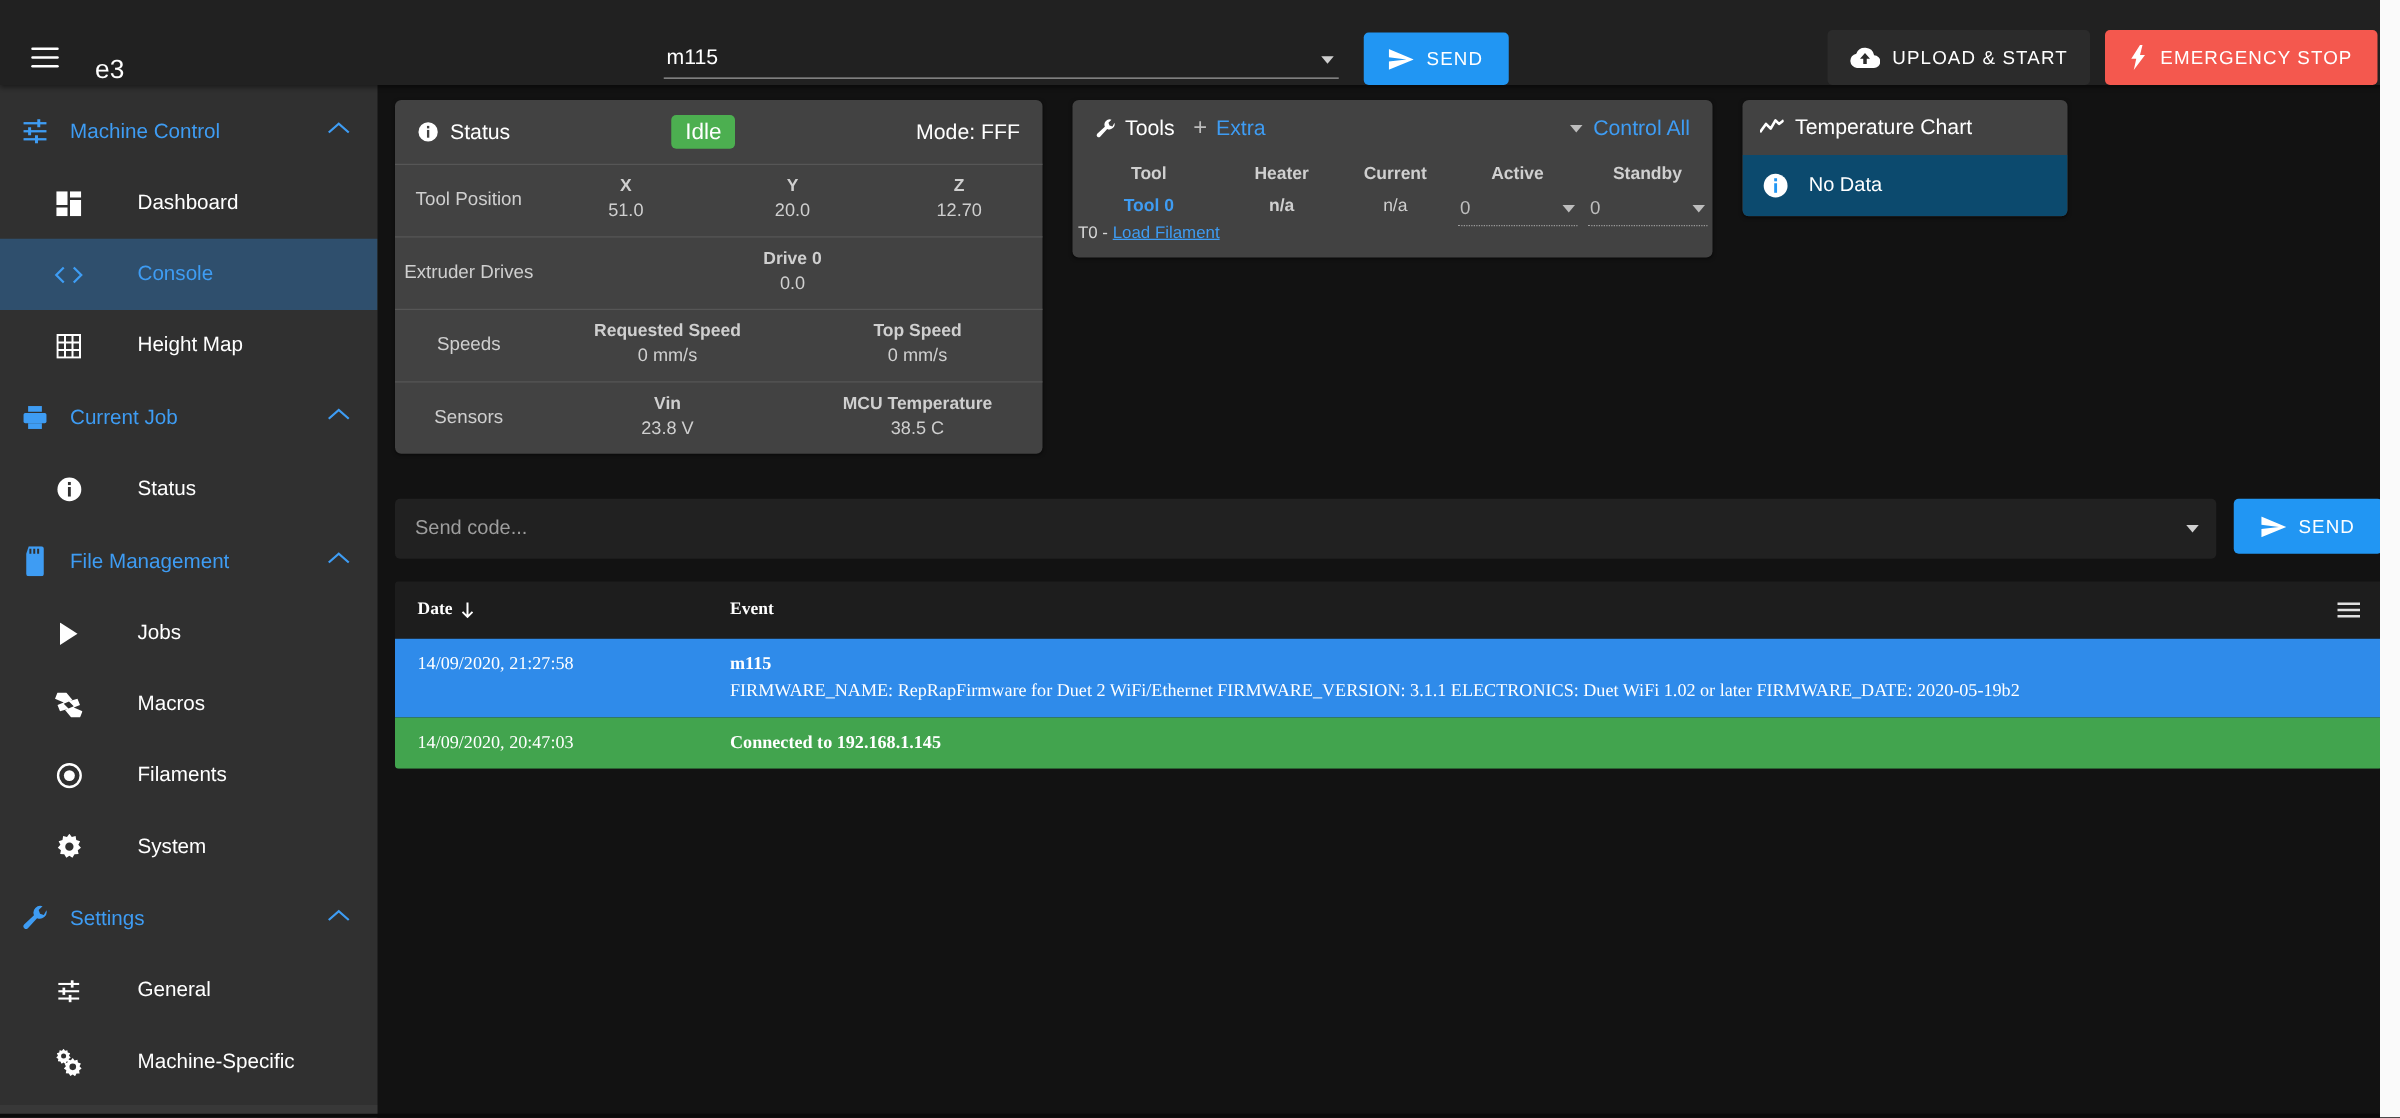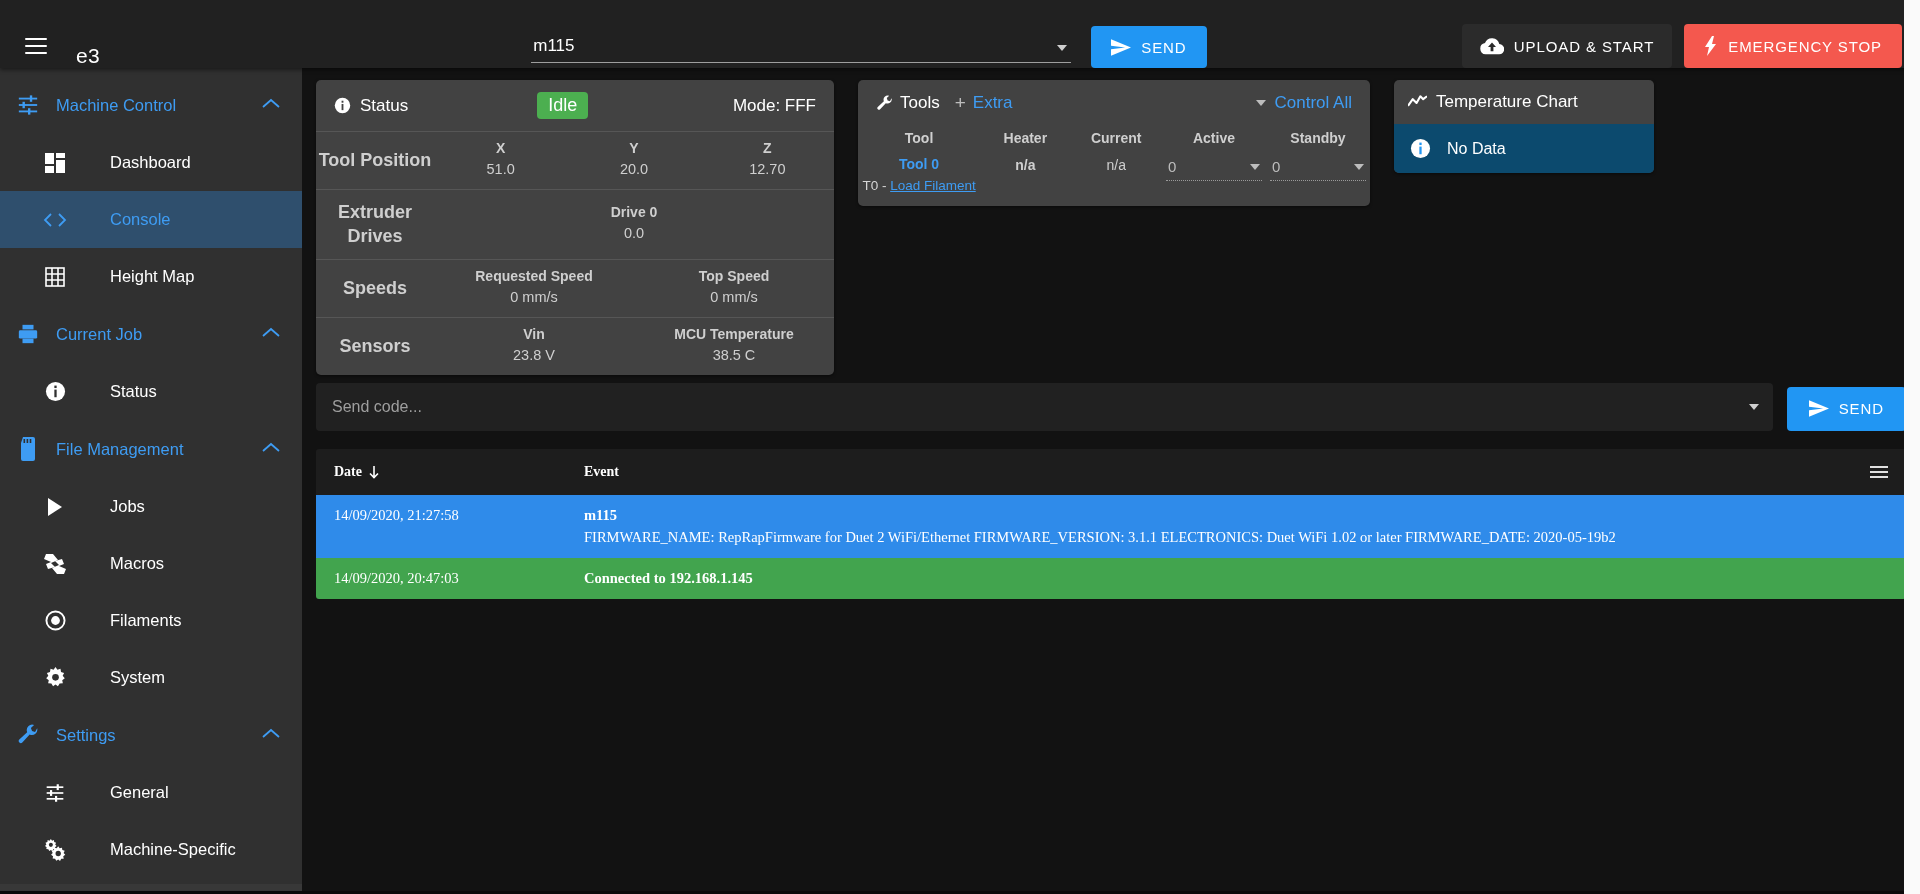--- a/index.html
+++ b/index.html
@@ -127,21 +127,21 @@
   .status-head { justify-content: flex-start; }
   .badge-idle {
     background: #4caf50; color: #fff; font-size: 18px;
     border-radius: 4px; padding: 3px 11px; margin-left: 120px;
   }
   .mode { margin-left: auto; font-size: 17px; color: #fff; }
   .srow { display: flex; align-items: center; border-top: 1px solid #565656; }
   .srow:first-of-type { border-top: none; }
   .srow .rlabel {
     width: 118px; min-width: 118px;
-    color: #cfcfcf; font-size: 18px; font-weight: bold;
+    color: #cfcfcf; font-size: 15px; font-weight: normal;
     text-align: center; padding: 10px 1px; line-height: 1.35;
   }
   .srow .rcells { flex: 1; display: flex; }
   .scell { flex: 1; text-align: center; padding: 8px 4px 12px; }
   .scell .ch { color: #cfcfcf; font-size: 14px; font-weight: bold; }
   .scell .cv { color: #cfcfcf; font-size: 14.5px; margin-top: 5px; }
 
   
   .tools-card { width: 512px; }
   .tools-head { gap: 7px; }
@@ -171,21 +171,21 @@
   
   .chart-card { width: 260px; overflow: hidden; }
   .chart-head { padding: 12px 14px; }
   .nodata {
     background: #0c4a6e; color: #fff;
     display: flex; align-items: center; gap: 16px;
     padding: 14px 16px; font-size: 16px;
   }
 
   
-  .sendrow { display: flex; align-items: flex-end; gap: 14px; margin-top: 8px; }
+  .sendrow { display: flex; align-items: flex-start; gap: 14px; margin-top: 36px; }
   .sendfield {
     flex: 1; height: 48px; background: #212121; border-radius: 4px;
     display: flex; align-items: center; padding: 0 16px; position: relative;
     cursor: text;
   }
   .sendfield .ph { color: #9e9e9e; font-size: 16px; }
   .sendfield .caret-down { right: 14px; top: 21px; border-top-color:#d0d0d0; }
   .btn-send-lg { height: 44px; padding: 0 22px; }
 
   

